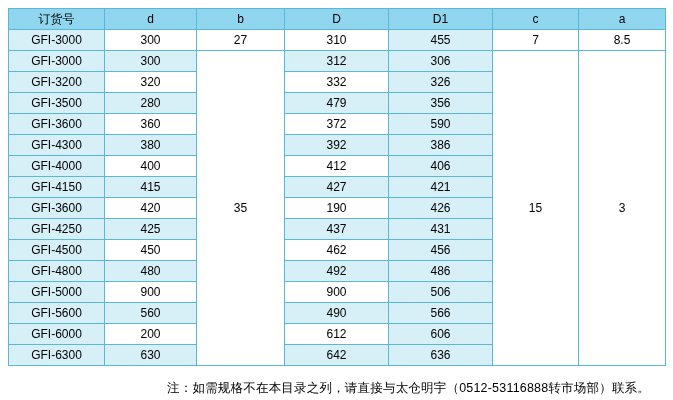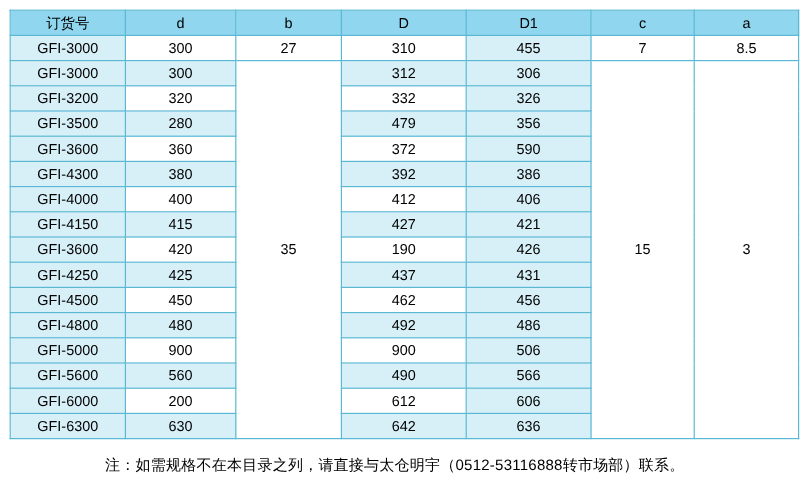--- a/index.html
+++ b/index.html
@@ -56,21 +56,21 @@
   }
   .col-order { width: 96px; }
   .col-d { width: 92px; }
   .col-b { width: 88px; }
   .col-D { width: 104px; }
   .col-D1 { width: 104px; }
   .col-c { width: 86px; }
   .col-a { width: 87px; }
   .note {
     margin: 14px 0 0 0;
-    text-align: center;
+    text-align: right;
     font-size: 12.5px;
     font-family: "Liberation Sans", sans-serif;
     color: #000;
     letter-spacing: 0.2px;
   }
 </style>
 </head>
 <body>
 
 <div class="page">

